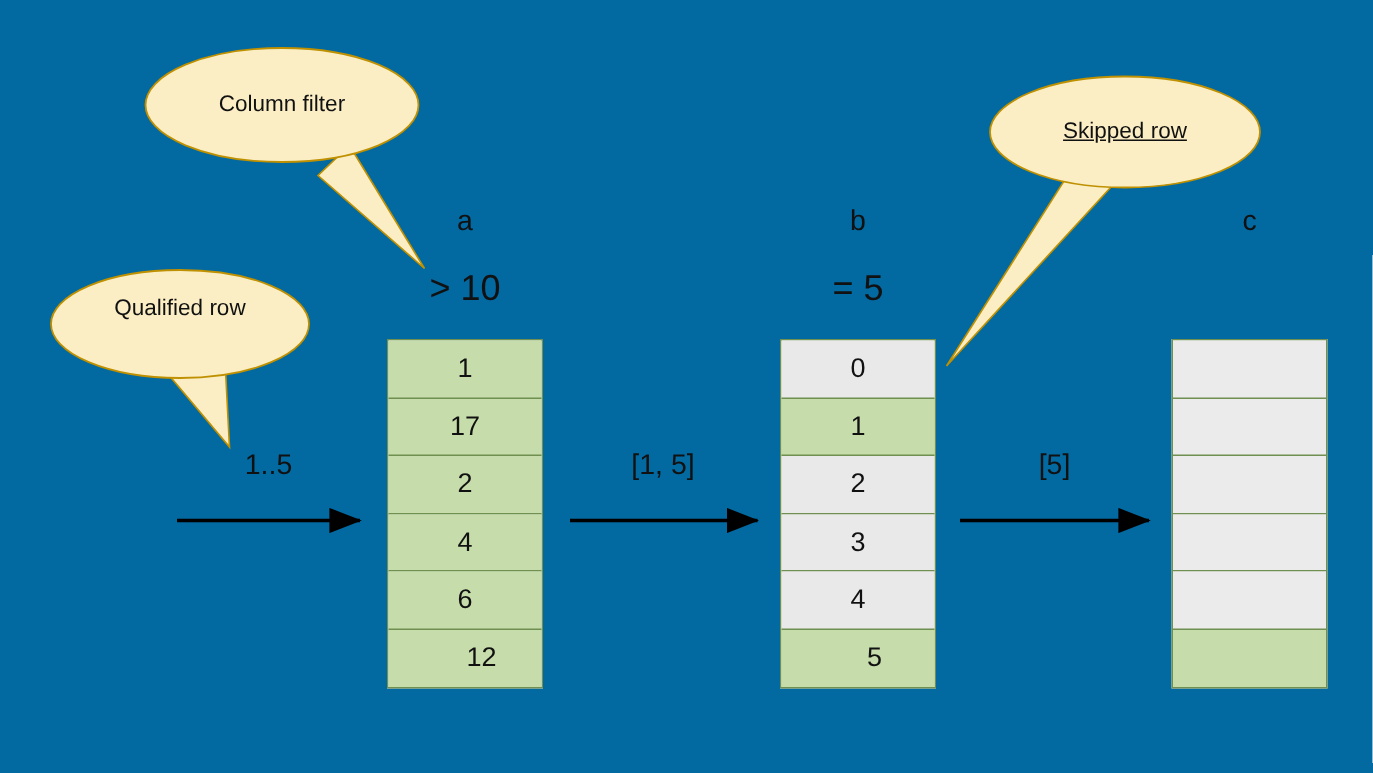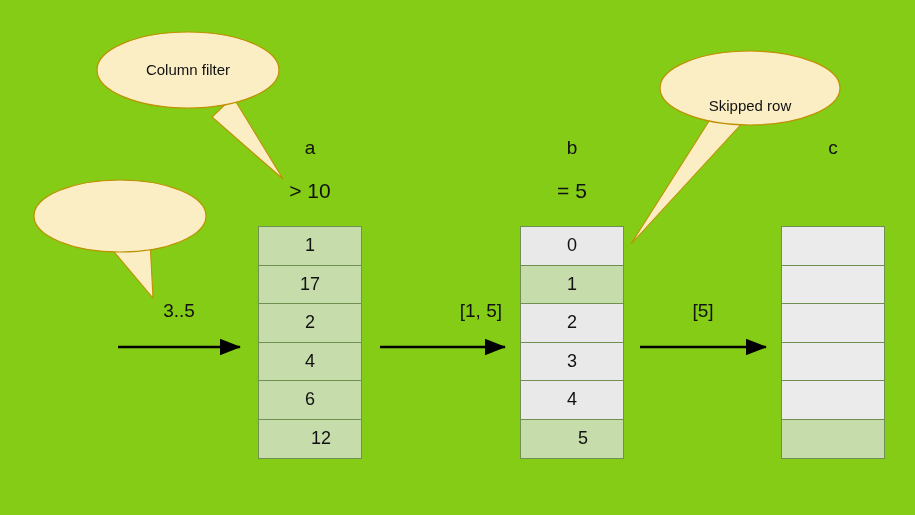--- a/index.html
+++ b/index.html
@@ -4,21 +4,21 @@
 <style>
   html, body {
     margin: 0;
     padding: 0;
     background: #ffffff;
   }
   #canvas {
     position: relative;
     width: 915px;
     height: 515px;
-    background: #84cc16;
+    background: #0369a1;
     font-family: "Liberation Sans", sans-serif;
     overflow: hidden;
   }
   svg#art {
     position: absolute;
     left: 0;
     top: 0;
     width: 915px;
     height: 515px;
   }
@@ -27,21 +27,21 @@
     width: 120px;
     text-align: center;
     font-size: 19px;
     color: #111111;
     font-weight: 400;
   }
   .col-filter {
     position: absolute;
     width: 120px;
     text-align: center;
-    font-size: 21px;
+    font-size: 24px;
     color: #111111;
   }
   .table-col {
     position: absolute;
     width: 104px;
     border: 1.5px solid #6f9051;
     box-sizing: border-box;
     background: #ffffff;
   }
   .cell {
@@ -105,23 +105,24 @@
     </g>
 
     <line x1="118" y1="347" x2="240" y2="347" stroke="#000000" stroke-width="2.4" marker-end="url(#arrowhead)"></line>
     <line x1="380" y1="347" x2="505" y2="347" stroke="#000000" stroke-width="2.4" marker-end="url(#arrowhead)"></line>
     <line x1="640" y1="347" x2="766" y2="347" stroke="#000000" stroke-width="2.4" marker-end="url(#arrowhead)"></line>
   </svg>
 
   <div class="bubble-text" style="left:108px; top:60px; width:160px;">Column filter</div>
 
   <div class="bubble-text" style="left:45px; top:196px; width:150px;">
+    <div>Qualified row</div>
   </div>
 
-  <div class="bubble-text" style="left:675px; top:96px; width:150px;">Skipped row</div>
+  <div class="bubble-text" style="left:675px; top:78px; width:150px;text-decoration:underline;">Skipped row</div>
 
   <div class="col-header" style="left:250px; top:137px;">a</div>
   <div class="col-filter" style="left:250px; top:179px;">&gt; 10</div>
   <div class="table-col" style="left:258px; top:226px;">
     <div class="cell green">1</div>
     <div class="cell green">17</div>
     <div class="cell green">2</div>
     <div class="cell green">4</div>
     <div class="cell green">6</div>
     <div class="cell green">12</div>
@@ -142,17 +143,17 @@
   <div class="col-filter" style="left:773px; top:179px;"></div>
   <div class="table-col" style="left:781px; top:226px;">
     <div class="cell empty-gray"></div>
     <div class="cell empty-gray"></div>
     <div class="cell empty-gray"></div>
     <div class="cell empty-gray"></div>
     <div class="cell empty-gray"></div>
     <div class="cell green"></div>
   </div>
 
-  <div class="arrow-label" style="left:119px; top:300px;">3..5</div>
-  <div class="arrow-label" style="left:382px; top:300px;text-align:right;">[1, 5]</div>
+  <div class="arrow-label" style="left:119px; top:300px;">1..5</div>
+  <div class="arrow-label" style="left:382px; top:300px;">[1, 5]</div>
   <div class="arrow-label" style="left:643px; top:300px;">[5]</div>
 
 </div>
 
 </body></html>

